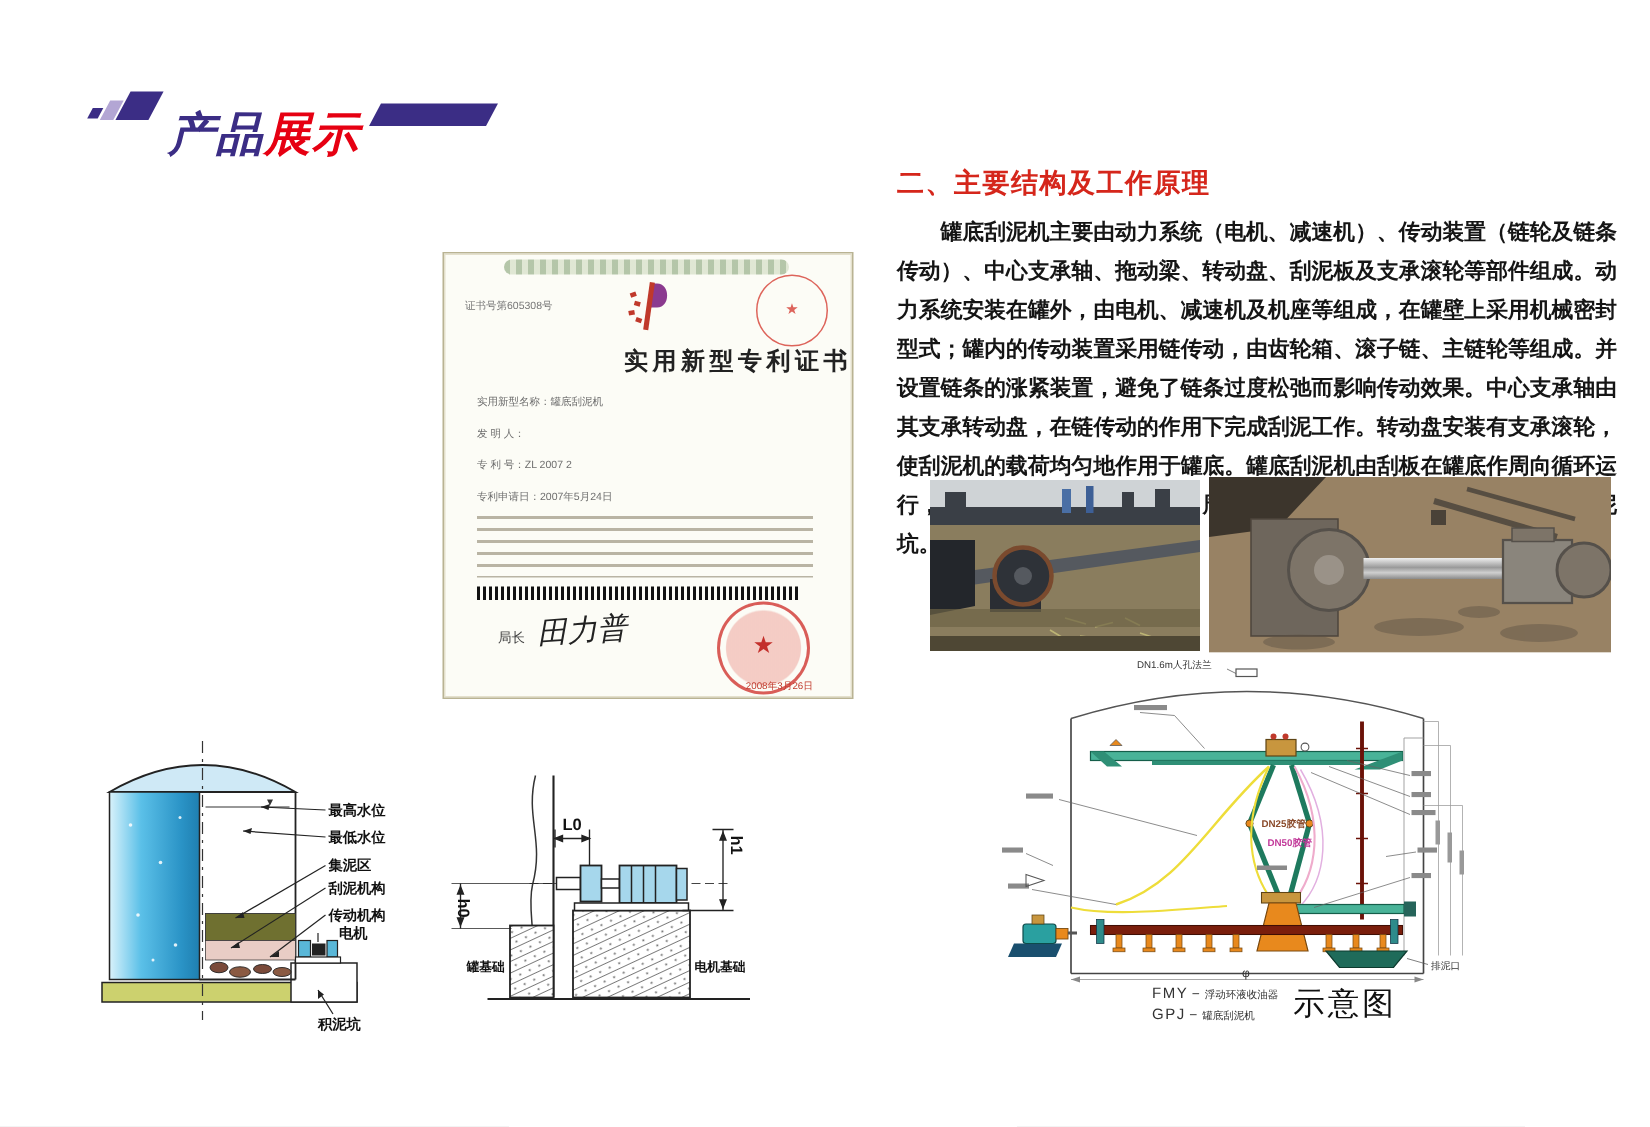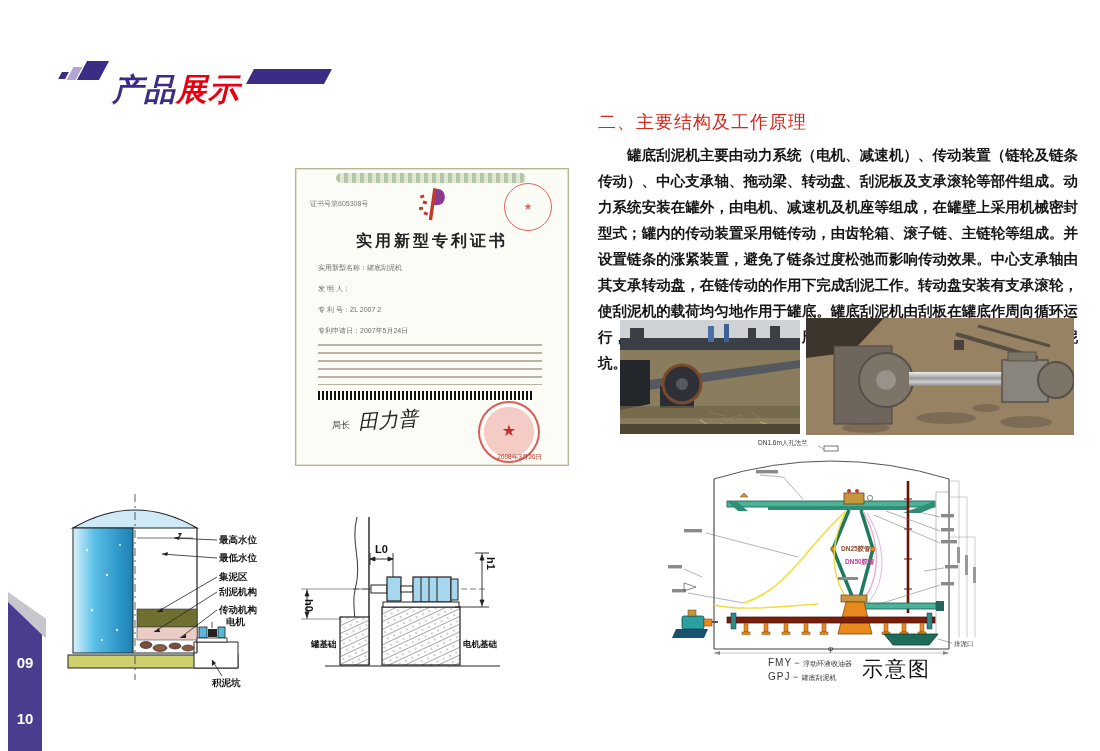--- a/index.html
+++ b/index.html
@@ -23,39 +23,39 @@
             clip-path:polygon(0 0,100% 58%,100% 100%,0 42%);}
   .side-purple{position:absolute;left:0;top:10px;width:34px;height:149px;background:#4a3c8f;
             clip-path:polygon(0 0,100% 22%,100% 100%,0 100%);}
   .side-num{position:absolute;width:34px;text-align:center;color:#fff;font-weight:bold;font-size:15px;}
   
   .ptitle{position:absolute;left:62px;top:127px;width:230px;height:40px;background:#40318d;
           display:flex;align-items:center;justify-content:center;font-size:22px;font-weight:bold;letter-spacing:1px;}
   .ptitle .code{color:#e8380d;margin-right:1px;}
   .ptitle .rest{color:#ffffff;}
   
-  .sec-head{color:#d5261b;font-size:18px;font-weight:normal;margin:0 0 8px 0;letter-spacing:1px;}
+  .sec-head{color:#d5261b;font-size:18px;font-weight:bold;margin:0 0 8px 0;letter-spacing:1px;}
   .sec-body{font-size:14.5px;font-weight:bold;color:#151515;line-height:27px;text-align:justify;
             text-indent:2em;margin:0;}
   .overview{position:absolute;left:64px;top:206px;width:234px;}
   .structure{position:absolute;left:598px;top:110px;width:480px;}
   .structure .sec-body{line-height:26px;}
   
   .cert{position:absolute;left:295px;top:168px;width:272px;height:296px;background:#fcfcf6;
         border:1px solid #b9b393;box-shadow:0 0 0 1px #e4e0cc inset;}
   .cert-garland{position:absolute;left:40px;top:4px;width:190px;height:10px;
         background:repeating-linear-gradient(90deg,#7a9a6a 0 4px,#c9d6b8 4px 8px);opacity:.55;
         border-radius:5px;}
   .cert-no{position:absolute;left:14px;top:30px;font-size:7px;color:#777;filter:blur(.3px);}
   .cert-plogo{position:absolute;left:118px;top:16px;width:40px;height:40px;}
   .cert-seal-top{position:absolute;right:16px;top:14px;width:46px;height:46px;border:1.6px solid #d84a40;
         border-radius:50%;opacity:.85;}
   .cert-seal-top:after{content:"★";position:absolute;left:50%;top:50%;transform:translate(-50%,-55%);
         color:#d84a40;font-size:10px;}
-  .cert-title{position:absolute;left:0;top:62px;width:100%;text-align:center;font-size:16px;
+  .cert-title{position:absolute;left:0;top:62px;width:100%;text-align:right;font-size:16px;
         font-weight:bold;color:#222;letter-spacing:3px;font-family:"Liberation Serif",serif;}
   .cert-fields{position:absolute;left:22px;top:94px;width:210px;}
   .cert-fields div{font-size:7px;color:#6e6e6e;margin-bottom:11px;filter:blur(.2px);white-space:nowrap;}
   .cert-paras{position:absolute;left:22px;top:172px;width:224px;height:44px;
         background:repeating-linear-gradient(#fcfcf6 0 3px,#b9b4a4 3px 5px,#fcfcf6 5px 8px);}
   .cert-barcode{position:absolute;left:22px;top:222px;width:214px;height:9px;
         background:repeating-linear-gradient(90deg,#111 0 2px,#fcfcf6 2px 4px);}
   .cert-director{position:absolute;left:36px;top:250px;font-size:9px;color:#444;}
   .cert-sign{position:absolute;left:62px;top:238px;font-size:20px;color:#222;font-style:italic;
         transform:rotate(-4deg);font-family:"DejaVu Serif",serif;}
@@ -85,26 +85,20 @@
 
   <div class="banner">
     <span class="chip chip1"></span>
     <span class="chip chip2"></span>
     <span class="chip chip3"></span>
     <span class="banner-text"><span class="p1">产品</span><span class="p2">展示</span></span>
     <span class="banner-slab"></span>
   </div>
 
 
-  <div class="side-band">
-    <div class="side-cap"></div>
-    <div class="side-purple"></div>
-    <div class="side-num" style="top:62px;">09</div>
-    <div class="side-num" style="top:118px;">10</div>
-  </div>
 
 
 
   <div class="structure">
     <h3 class="sec-head">二、主要结构及工作原理</h3>
     <p class="sec-body">罐底刮泥机主要由动力系统（电机、减速机）、传动装置（链轮及链条传动）、中心支承轴、拖动梁、转动盘、刮泥板及支承滚轮等部件组成。动力系统安装在罐外，由电机、减速机及机座等组成，在罐壁上采用机械密封型式；罐内的传动装置采用链传动，由齿轮箱、滚子链、主链轮等组成。并设置链条的涨紧装置，避免了链条过度松弛而影响传动效果。中心支承轴由其支承转动盘，在链传动的作用下完成刮泥工作。转动盘安装有支承滚轮，使刮泥机的载荷均匀地作用于罐底。罐底刮泥机由刮板在罐底作周向循环运行，将罐底部的油泥由中心刮向周边，由排泥管口排出罐外，进入罐外积泥坑。</p>
   </div>
 
   <div class="cert">
     <div class="cert-garland"></div>

